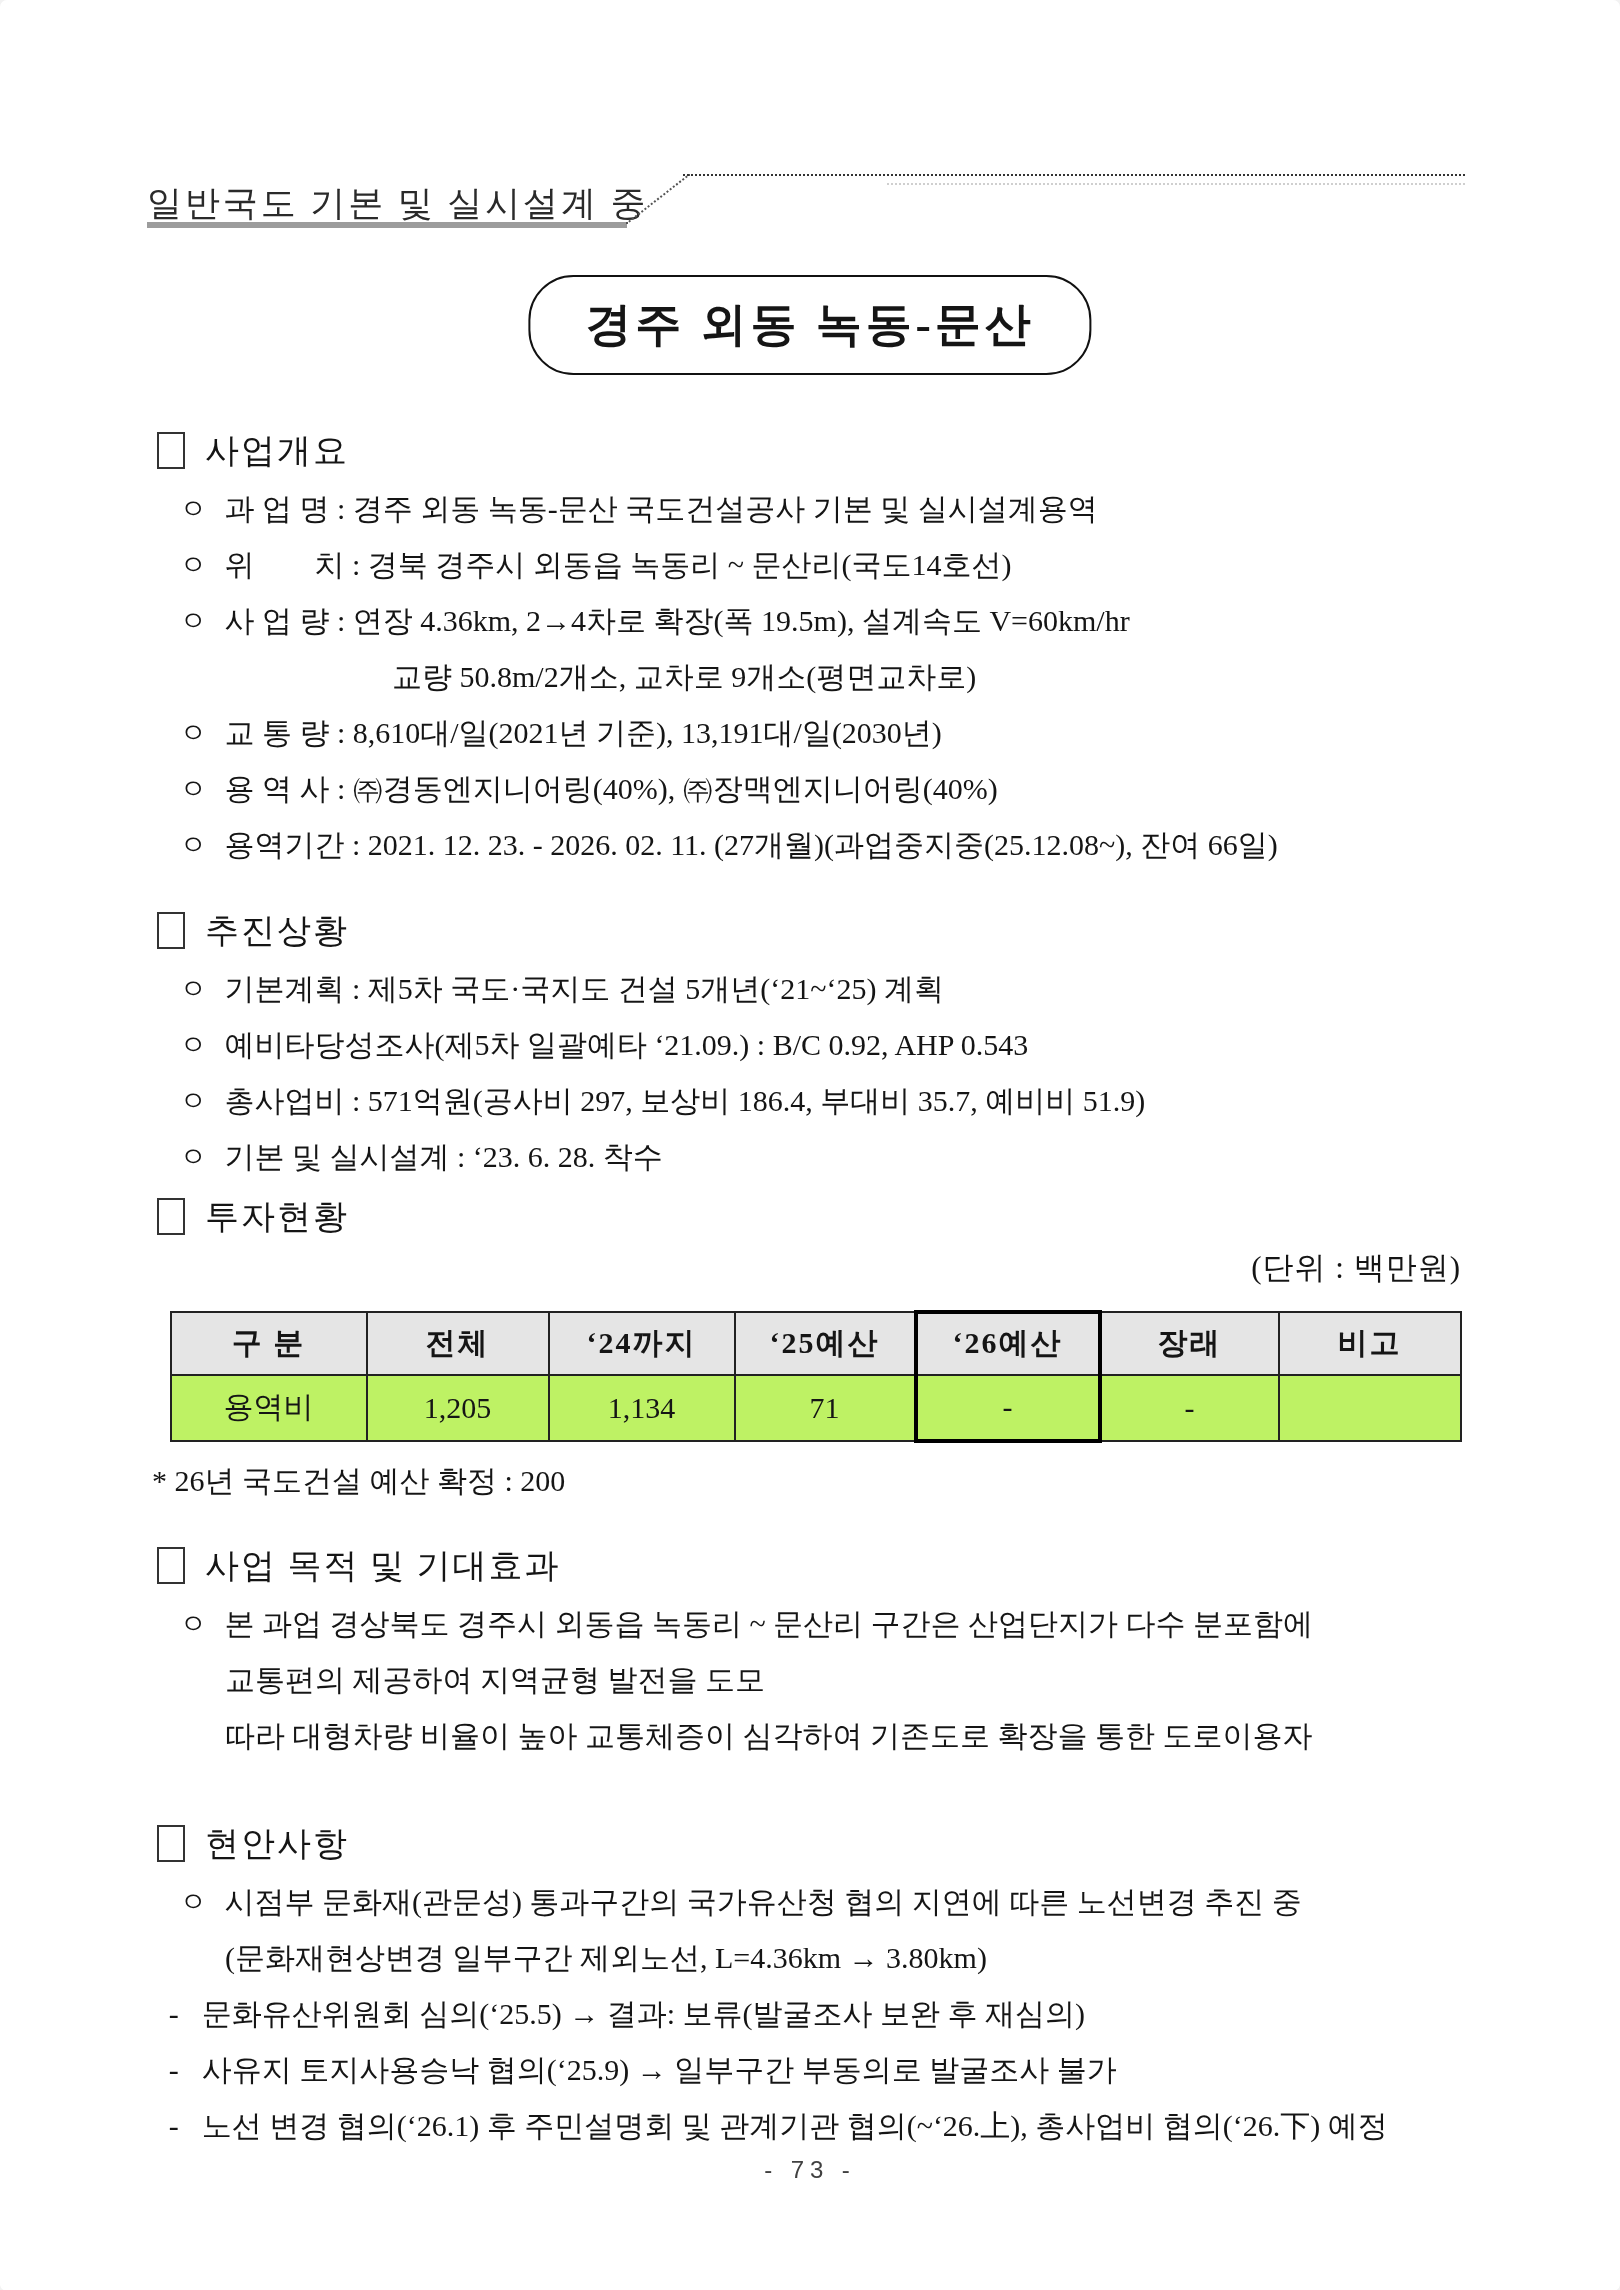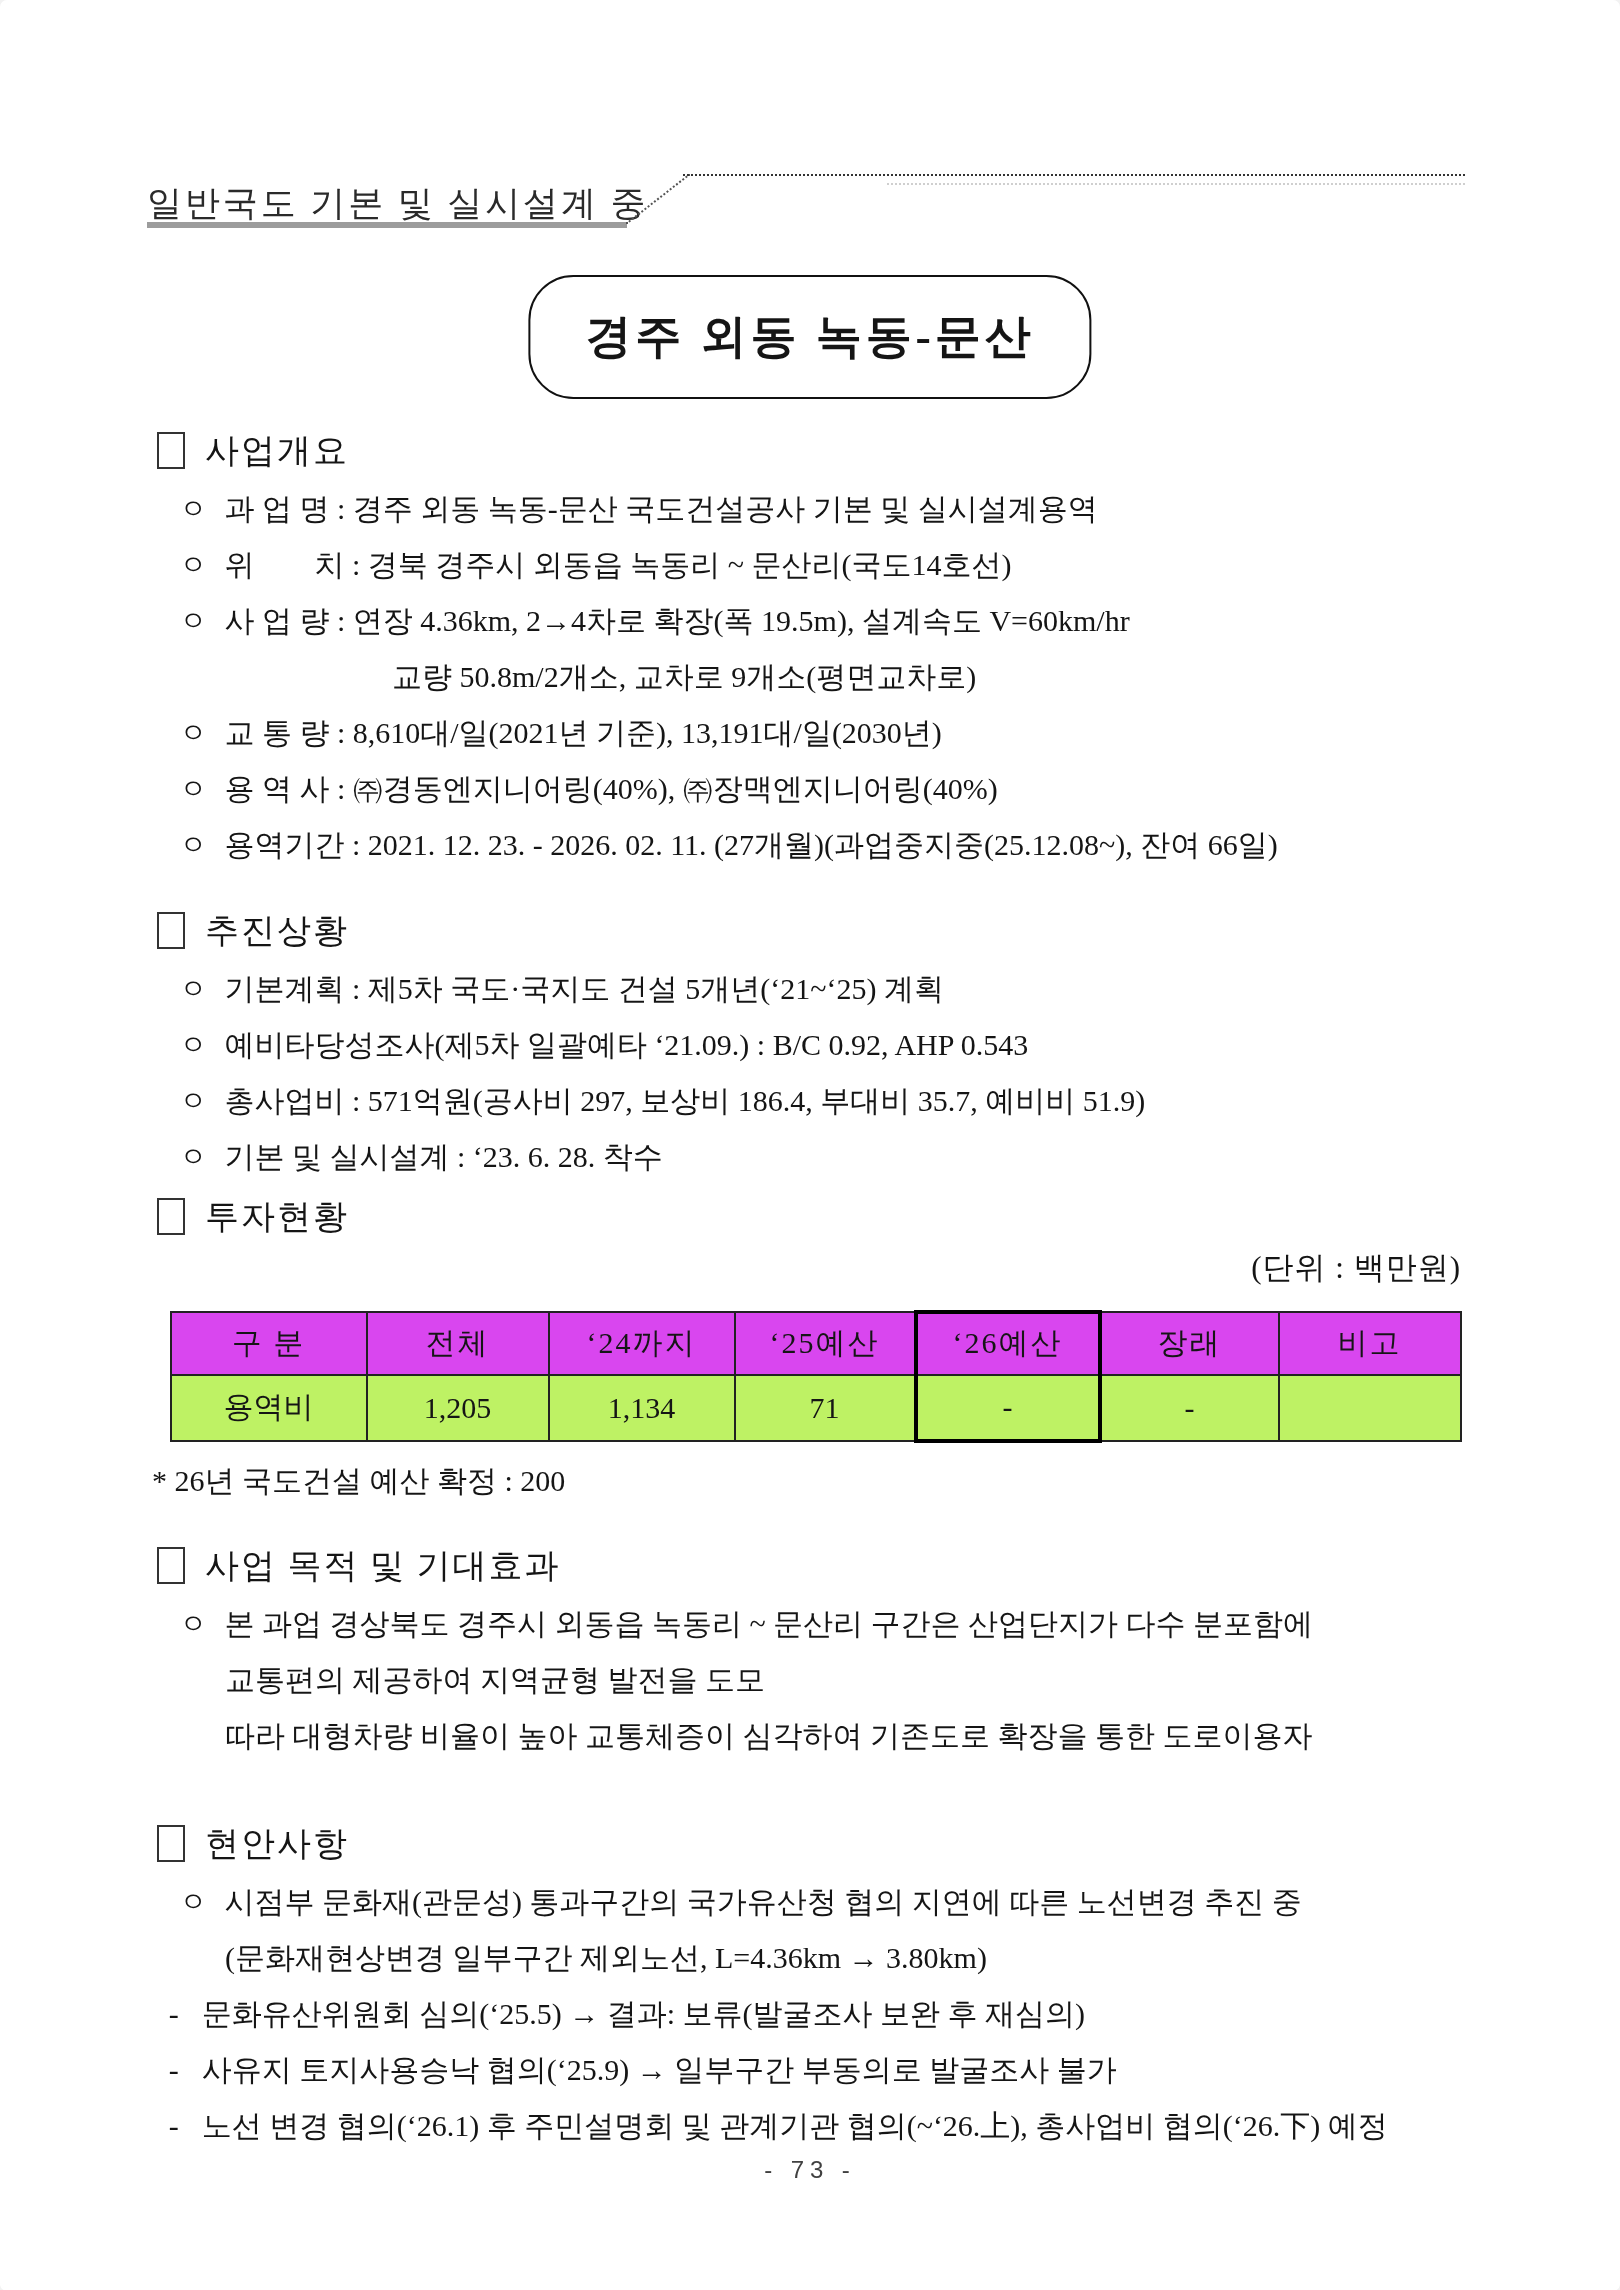--- a/index.html
+++ b/index.html
@@ -11,37 +11,37 @@
   
   .hdr-text {position:absolute; left:147px; top:180px; font-size:35px; letter-spacing:2.9px; color:#2a2a2a; white-space:nowrap;}
   .hdr-bar  {position:absolute; left:147px; top:222px; width:480px; height:5.9px; background:#9c9c9c;}
   .hdr-diag {position:absolute; left:618px; top:198px; width:80px; border-top:2px dotted #555; transform:rotate(-38deg);}
   .hdr-dots {position:absolute; left:683px; top:174px; width:782px; border-top:2.9px dotted #333;}
   .hdr-dots2{position:absolute; left:887px; top:183px; width:578px; border-top:2px dotted #cfcfcf;}
   
   .title-box {
     position:absolute; top:275px; left:50%; transform:translateX(-50%);
     height:88px; border:2.9px solid #111; border-radius:45px;
-    display:flex; align-items:center; padding:16px 55px; background:#fff;
+    display:flex; align-items:center; padding:4px 55px; background:#fff;
   }
   .title-box span {font-size:46px; font-weight:bold; letter-spacing:3.9px; white-space:nowrap;}
   
   .sec {position:absolute; left:152px; width:1431px;}
   .sec-heading {display:flex; align-items:center; height:61px; font-size:34px; letter-spacing:2px; white-space:nowrap;}
   .sq {display:inline-block; width:24.5px; height:33px; border:2px solid #333; margin:0 19.6px 0 4.9px; flex:none;}
   .line {display:flex; align-items:center; height:56px; font-size:30px; white-space:nowrap;}
   .line .bullet {width:45px; margin-left:27.4px; font-size:27.4px; flex:none;}
   .line .dash   {width:33px; margin-left:16.7px; flex:none;}
   .line.cont      {padding-left:73px;}
   .line.cont-deep {padding-left:240px;}
   
   .unit-line {width:1309px; height:49px; text-align:right; font-size:31px; letter-spacing:1px;}
   table.inv {border-collapse:collapse; table-layout:fixed; width:1292px; margin:13.7px 0 0 17.6px; font-size:30px; text-align:center;}
   table.inv th, table.inv td {border:2px solid #222; overflow:hidden;}
-  table.inv th {background:#d946ef; height:58px; font-weight:normal; letter-spacing:2px;}
+  table.inv th {background:#e5e5e5; height:58px; font-weight:bold; letter-spacing:2px;}
   table.inv td {height:61px; background:#bef264;}
   table.inv th.hl {border-left:4.9px solid #000; border-right:4.9px solid #000; border-top:4.9px solid #000;}
   table.inv td.hl {border-left:4.9px solid #000; border-right:4.9px solid #000; border-bottom:4.9px solid #000;}
   .footnote {margin-top:10.8px;}
   
   .page-num {
     position:absolute; top:2156px; left:0; width:100%; text-align:center;
     font-family:"Liberation Sans","DejaVu Sans",sans-serif; font-size:24px;
     letter-spacing:5.9px; color:#404040;
   }

